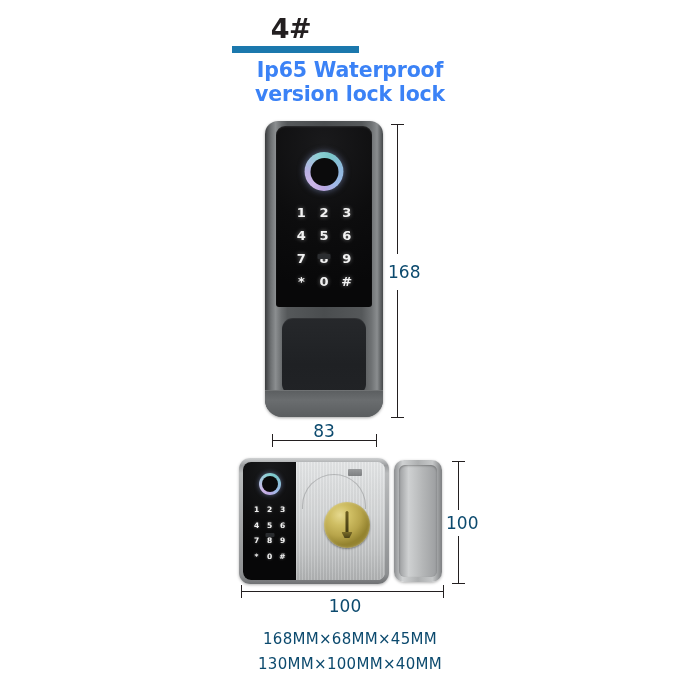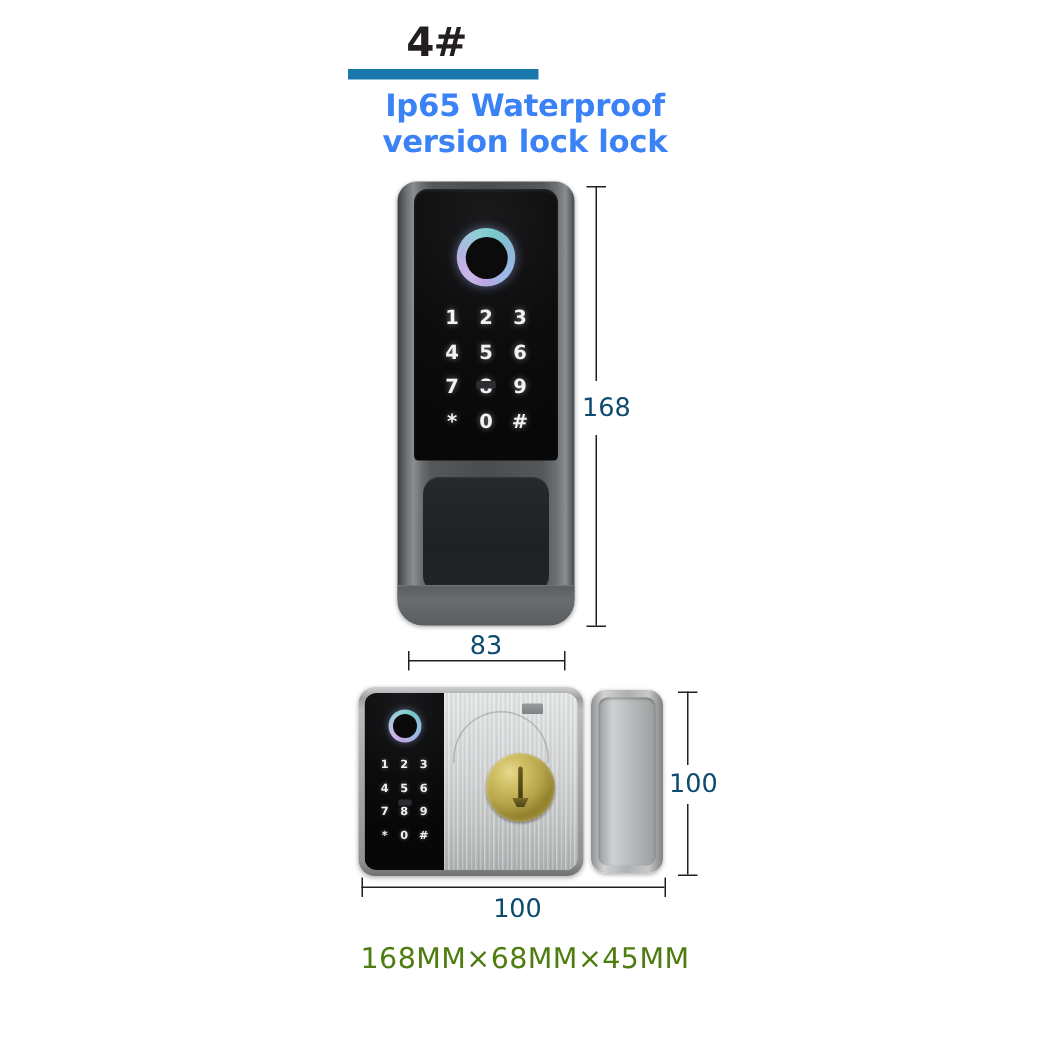--- a/index.html
+++ b/index.html
@@ -367,23 +367,23 @@
 
   
   #spec-block {
     position: absolute;
     left: 0;
     top: 627px;
     width: 700px;
     text-align: center;
   }
   .spec-line {
-    font-size: 19px;
+    font-size: 15px;
     line-height: 25px;
-    color: #4d7c0f;
+    color: #0c4a6e;
     letter-spacing: 0.3px;
   }
 </style>
 </head>
 <body>
 
 <div id="header">
   <div id="header-number">4#</div>
   <div id="header-rule" style="background: rgb(27, 120, 173);"></div>
   <div id="header-title">
@@ -489,13 +489,14 @@
 
 <div>
   <div class="dim-cap-v" style="left:241px; top:585px;"></div>
   <div class="dim-line-h" style="left:241px; top:591px; width:202px;"></div>
   <div class="dim-cap-v" style="left:443px; top:585px;"></div>
   <span class="dim-label" style="position:absolute; left:0; top:596px; width:690px; text-align:center;">100</span>
 </div>
 
 <div id="spec-block">
   <div class="spec-line">168MM×68MM×45MM</div>
+  <div class="spec-line">130MM×100MM×40MM</div>
 </div>
 
 </body></html>

